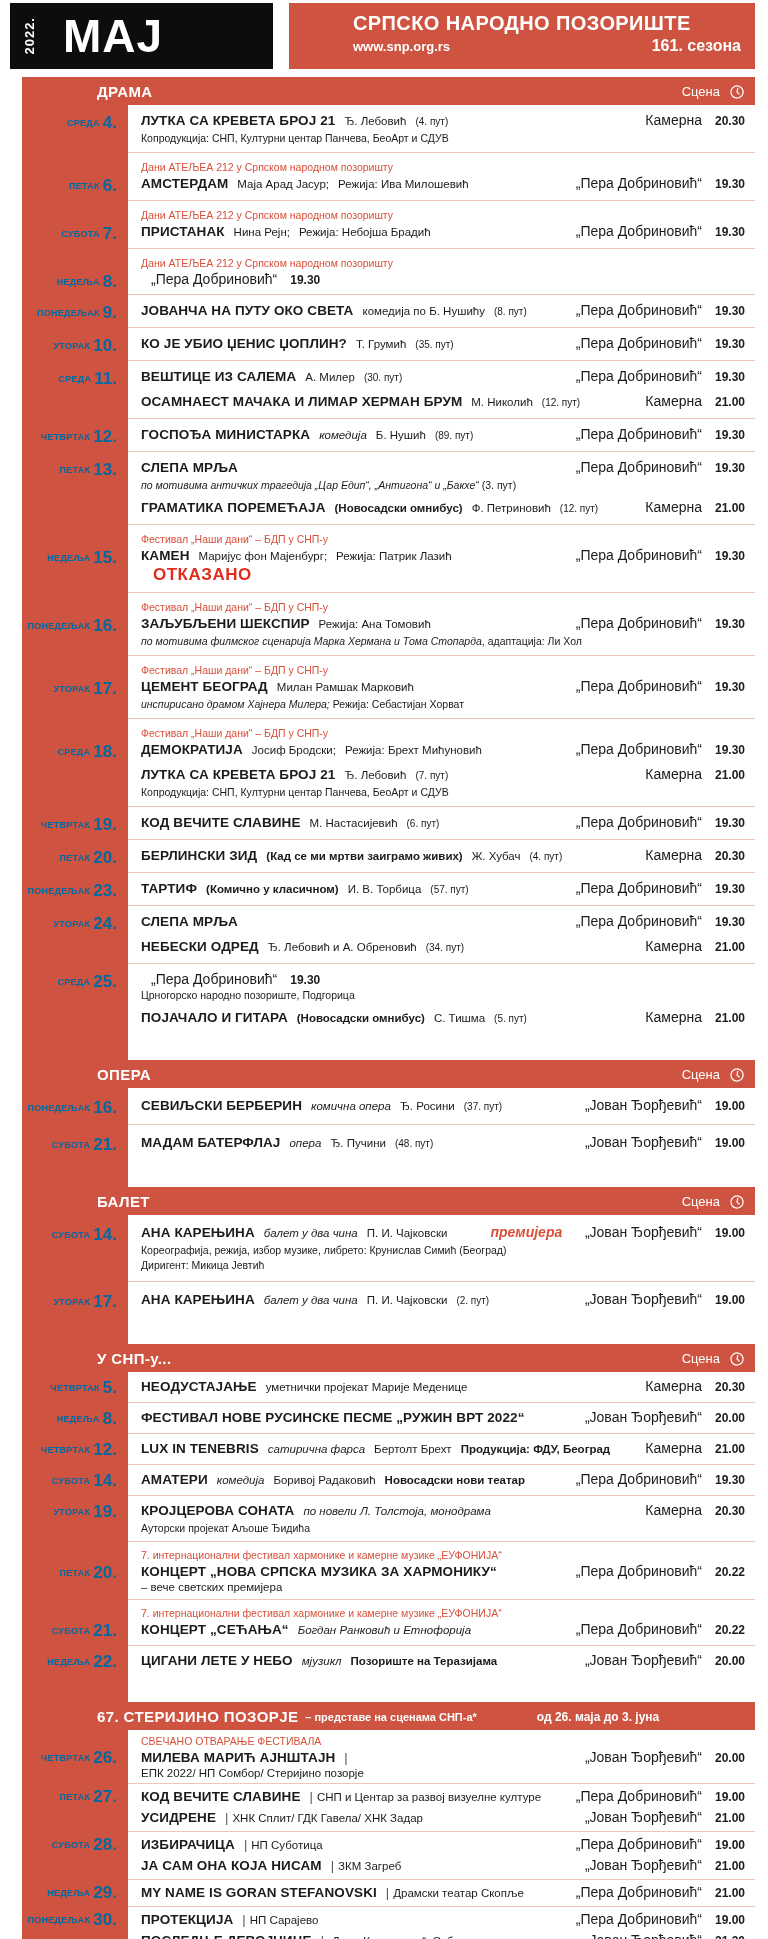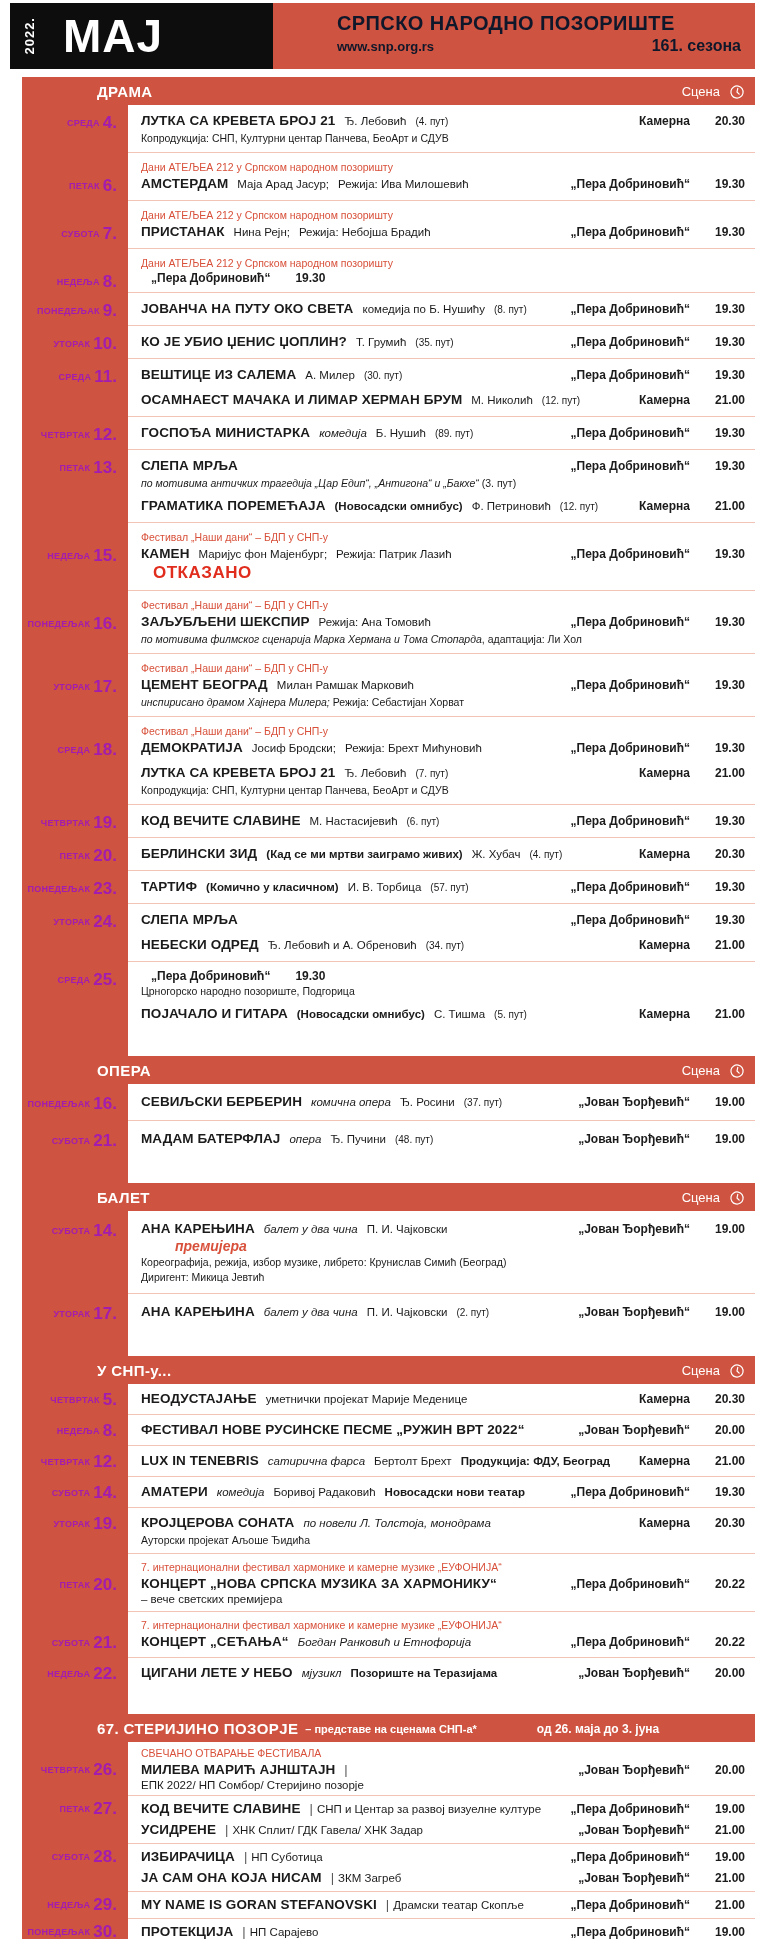--- a/index.html
+++ b/index.html
@@ -12,47 +12,47 @@
   *{box-sizing:border-box;}
   html,body{margin:0;padding:0;}
   body{width:768px;background:#fff;font-family:"Liberation Sans",sans-serif;color:var(--ink);}
   .page{width:768px;position:relative;padding-top:3px;}
 
   
   .header{display:flex;margin:0 13px 0 10px;height:66px;}
   .black-box{width:263px;background:#0d0d0d;color:#fff;display:flex;align-items:center;position:relative;}
   .year{writing-mode:vertical-rl;transform:rotate(180deg);font-weight:bold;font-size:13px;letter-spacing:1px;margin-left:12px;}
   .month{font-size:46px;font-weight:bold;letter-spacing:1px;margin-left:26px;line-height:1;}
-  .red-box{flex:1;background:var(--red);color:#0f172a;padding:9px 14px 0 64px;}
+  .red-box{flex:1;background:var(--red);color:#ffffff;padding:9px 14px 0 64px;margin-left:16px;}
   .theatre{font-size:20px;font-weight:bold;letter-spacing:.4px;white-space:nowrap;}
   .subline{display:flex;justify-content:space-between;align-items:baseline;margin-top:2px;}
   .website{font-size:13px;font-weight:bold;}
   .season{font-size:16px;font-weight:bold;}
 
   
   .content{margin:8px 13px 0 22px;background:var(--red);padding-bottom:3px;}
   .section{position:relative;}
   .section-header{display:flex;align-items:center;color:#fff;padding:6px 10px 5px 75px;}
   .section-title{font-weight:bold;font-size:15px;letter-spacing:.4px;white-space:nowrap;}
   .section-subtitle{font-weight:bold;font-size:11px;margin-left:7px;white-space:nowrap;}
   .section-range{font-weight:bold;font-size:12px;margin-left:60px;white-space:nowrap;}
   .scene-label{margin-left:auto;font-size:13px;margin-right:9px;}
   .clock{width:16px;height:16px;transform:rotate(12deg);}
   .section-body{margin-left:106px;background:#fff;}
   .day-row{position:relative;padding:7px 10px 7px 13px;}
   .day-row + .day-row{border-top:1px solid var(--pink);}
-  .day-label{position:absolute;left:-106px;width:95px;text-align:right;color:#a21caf;white-space:nowrap;}
+  .day-label{position:absolute;left:-106px;width:95px;text-align:right;color:#0369a1;white-space:nowrap;}
   .day-name{font-size:9px;font-weight:bold;letter-spacing:.3px;margin-right:3px;vertical-align:2px;}
   .day-num{font-size:17px;font-weight:bold;}
   .note{color:var(--red-text);font-size:10.5px;line-height:15px;}
   .event + .event{margin-top:7px;}
   .event-line{display:flex;align-items:baseline;}
   .ev-left{flex:1;display:flex;align-items:baseline;flex-wrap:wrap;}
   .ev-right{white-space:nowrap;display:flex;align-items:baseline;margin-left:10px;}
-  .venue{font-size:12px;font-weight:bold;margin-right:22px;}
+  .venue{font-size:14px;font-weight:normal;margin-right:10px;}
   .time{font-size:12px;font-weight:bold;min-width:33px;text-align:right;}
   .seg{margin-right:9px;}
   .seg-title{font-size:13.5px;font-weight:bold;letter-spacing:.1px;line-height:18px;}
   .seg-info{font-size:11.5px;}
   .seg-italic{font-size:11.5px;font-style:italic;}
   .seg-count{font-size:10px;}
   .seg-bold{font-size:11.5px;font-weight:bold;}
   .seg-pipe{font-size:13px;color:#555;margin:0 4px 0 0;font-weight:normal;}
   .seg-cancel{font-size:17px;font-weight:bold;color:var(--red-strong);margin-left:12px;letter-spacing:.5px;}
   .seg-premiere{font-size:14px;font-weight:bold;font-style:italic;color:var(--red-text);margin-left:34px;}

